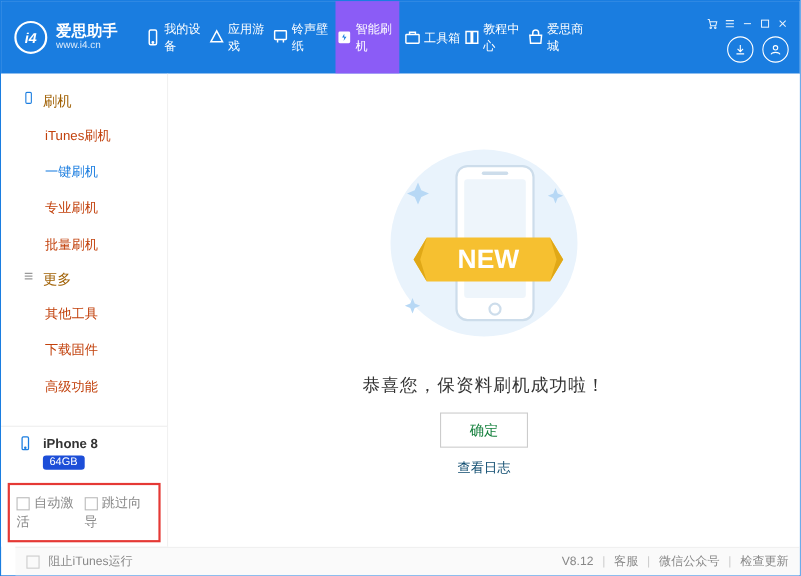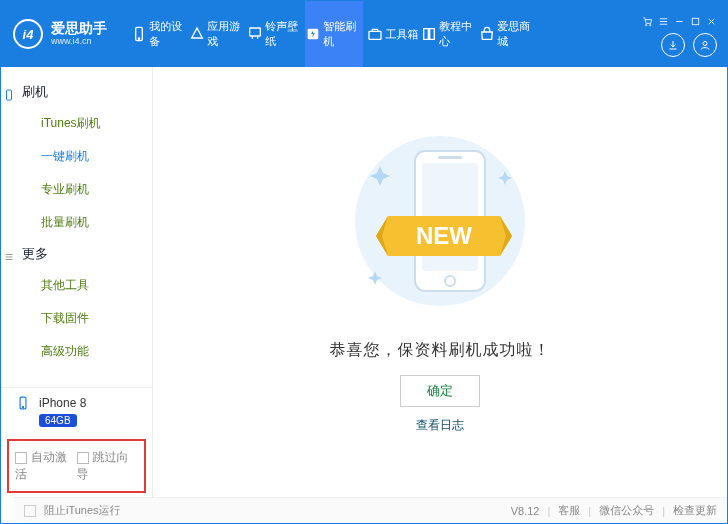--- a/index.html
+++ b/index.html
@@ -44,21 +44,21 @@
   .logo-text { display:flex; flex-direction:column; line-height:1.1; }
   .logo-text .cn { font-size:14px; font-weight:bold; }
   .logo-text .en { font-size:9px; opacity:.85; }
   .nav { display:flex; height:100%; }
   .nav-item {
     width: 58px;
     display:flex; flex-direction:row;
     align-items:center; justify-content:center;
     gap:2px; cursor:pointer; font-size:11px;
   }
-  .nav-item.active { background:#3b82f6; }
+  .nav-item.active { background:#8b5cf6; }
   .nav-icon { width:18px; height:18px; display:flex; align-items:center; justify-content:center; }
   .header-right {
     margin-left:auto; display:flex; align-items:center; gap:8px;
     padding-right:10px;
   }
   .top-icons { display:flex; gap:4px; margin-bottom:2px; align-self:flex-start; margin-top:4px; }
   .header-right-col { display:flex; flex-direction:column; align-items:flex-end; gap:3px;}
   .win-btn { width:12px; height:12px; display:flex; align-items:center; justify-content:center; opacity:.9; cursor:pointer;}
   .circle-btn {
     width:24px; height:24px; border:1.5px solid #fff; border-radius:50%;
@@ -69,26 +69,26 @@
   .body {
     flex:1; display:flex; min-height:0;
   }
   .sidebar {
     width:152px; background:#fff;
     display:flex; flex-direction:column; flex-shrink:0;
     border-right:1px solid #eee;
   }
   .side-scroll { flex:1; overflow:auto; padding-top:10px;}
   .side-group-title {
-    display:flex; align-items:flex-end; gap:6px;
-    padding:6px 1px; font-size:13px; color:#0f172a;
+    display:flex; align-items:flex-start; gap:6px;
+    padding:6px 18px; font-size:13px; color:#a16207;
   }
   .side-group-title .gicon { color:#1a7de0; width:14px; display:flex; justify-content:center;}
   .side-item {
-    padding:8px 14px 8px 40px; font-size:12px; color:#4d7c0f; cursor:pointer;
+    padding:8px 14px 8px 40px; font-size:12px; color:#c2410c; cursor:pointer;
   }
   .side-item.active { color:#1a7de0; }
   .side-status {
     border-top:1px solid #eee;
     padding:8px 14px; display:flex; align-items:center; gap:8px;
     font-size:12px; color:#333;
   }
   .side-status .sicon { color:#1a7de0; width:16px; display:flex; justify-content:center;}
   .badge {
     display:inline-block; background:#1d4ed8; color:#fff; border-radius:3px;
@@ -280,21 +280,21 @@
       </div>
 
       <div class="side-status" style="flex-direction:column; align-items:flex-start; gap:4px;">
         <div style="display:flex; align-items:center; gap:8px;">
           <span class="sicon">
             <svg width="14" height="14" viewBox="0 0 24 24" fill="none" stroke="#1a7de0" stroke-width="2">
                 <rect x="7" y="2" width="10" height="20" rx="2"></rect>
                 <circle cx="12" cy="19" r="1" fill="#1a7de0"></circle>
               </svg>
           </span>
-          <span style="font-weight:normal;">iPhone 8</span>
+          <span style="font-weight:bold;">iPhone 8</span>
         </div>
         <span class="badge" style="margin-left:24px;">64GB</span>
       </div>
 
       <div class="side-bottom">
         <label><span class="fake-check"></span><span>自动激活</span></label>
         <label><span class="fake-check"></span><span>跳过向导</span></label>
       </div>
     </div>
 

